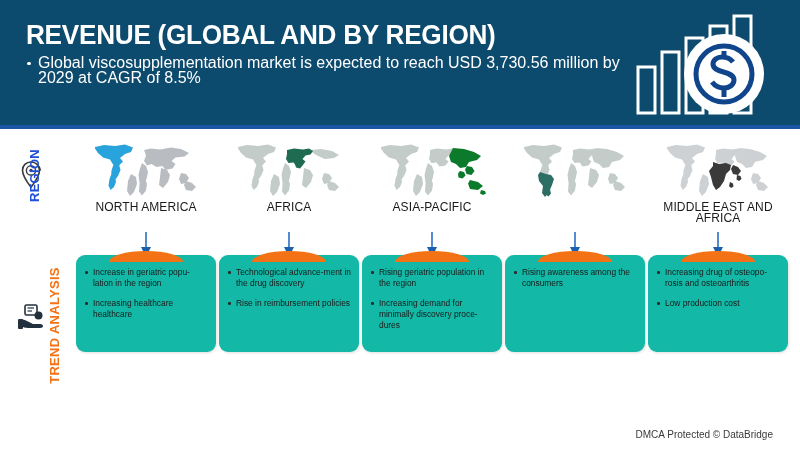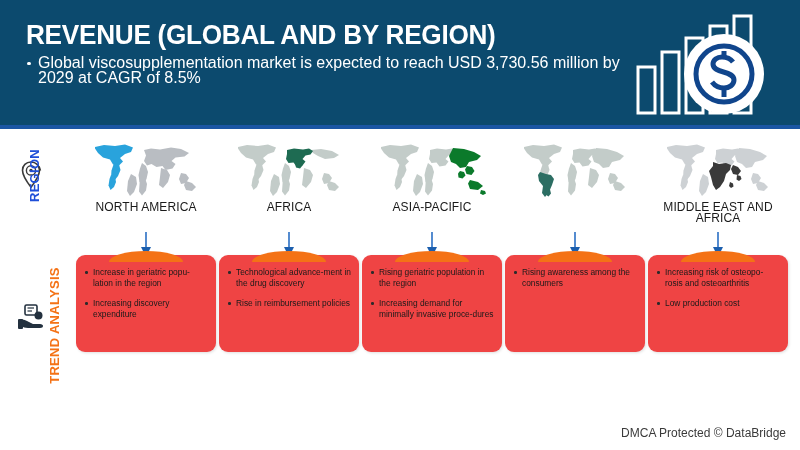--- a/index.html
+++ b/index.html
@@ -138,21 +138,21 @@
     width: 14px;
     height: 26px;
   }
 
   
   .card {
     position: absolute;
     top: 255px;
     width: 140px;
     height: 97px;
-    background: #ef4444;
+    background: #14b8a6;
     border-radius: 9px;
     box-shadow: 1px 1px 3px rgba(0,0,0,0.13);
   }
   .card-cap {
     position: absolute;
     left: 50%;
     transform: translateX(-50%);
     top: -4px;
     width: 74px;
     height: 11px;
@@ -178,22 +178,22 @@
     position: absolute;
     left: 1px; top: 4px;
     width: 2.6px; height: 2.6px;
     border-radius: 50%;
     background: #2b2b2b;
   }
 
   
   .footer {
     position: absolute;
-    right: 14px; bottom: 10px;
-    font-size: 12px;
+    right: 27px; bottom: 10px;
+    font-size: 10px;
     color: #3a3a3a;
   }
 </style>
 </head>
 <body>
 
 <div class="header">
   <div class="header-title">REVENUE (GLOBAL AND BY REGION)</div>
   <ul class="header-bullets">
     <li>Global viscosupplementation market is expected to reach USD 3,730.56 million by 2029 at CAGR of 8.5%</li>
@@ -267,21 +267,21 @@
 <div class="arrow" style="left:139px;">
   <svg viewBox="0 0 14 26" width="14" height="26">
     <line x1="7" y1="0" x2="7" y2="17" stroke="#2a6fc4" stroke-width="1.6"></line>
     <polygon points="7,25 2,15 12,15" fill="#1c5fae"></polygon>
   </svg>
 </div>
 <div class="card" style="left:76px;">
   <div class="card-cap"></div>
   <ul>
     <li>Increase in geriatric popu-lation in the region</li>
-    <li>Increasing discovery expenditure</li>
+    <li>Increasing healthcare healthcare</li>
   </ul>
 </div>
 
 <div class="col" style="left:219px;">
   <div class="map-wrap">
     <svg viewBox="0 0 232 116">
       <g fill="#c3ccc9">
         <path d="M14 14l18-4 22 2 20-3 16 6-4 9-12 4-10 8 6 7-8 8-12-2-6-10-14-4-10-9-6-9z"></path>
         <path d="M52 46l10 3 3 11-5 12-7 9-7-5 1-15z"></path>
         <path d="M46 70l8 4 2 10-4 10-7 6-4-9 2-13z"></path>
@@ -341,21 +341,21 @@
 <div class="arrow" style="left:425px;">
   <svg viewBox="0 0 14 26" width="14" height="26">
     <line x1="7" y1="0" x2="7" y2="17" stroke="#2a6fc4" stroke-width="1.6"></line>
     <polygon points="7,25 2,15 12,15" fill="#1c5fae"></polygon>
   </svg>
 </div>
 <div class="card" style="left:362px;">
   <div class="card-cap"></div>
   <ul>
     <li>Rising geriatric population in the region</li>
-    <li>Increasing demand for minimally invasive proce-dures</li>
+    <li>Increasing demand for minimally discovery proce-dures</li>
   </ul>
 </div>
 
 <div class="col" style="left:505px;">
   <div class="map-wrap">
     <svg viewBox="0 0 232 116">
       <g fill="#c3ccc9">
         <path d="M14 14l18-4 22 2 20-3 16 6-4 9-12 4-10 8 6 7-8 8-12-2-6-10-14-4-10-9-6-9z"></path>
         <path d="M52 46l10 3 3 11-5 12-7 9-7-5 1-15z"></path>
         <path d="M112 20l14-3 18 2 12-2 8 5-5 7-10 2-6 7 6 5-6 8-12 2-6-8-10 1-5-8 2-10z"></path>
@@ -411,18 +411,18 @@
 </div>
 <div class="arrow" style="left:711px;">
   <svg viewBox="0 0 14 26" width="14" height="26">
     <line x1="7" y1="0" x2="7" y2="17" stroke="#2a6fc4" stroke-width="1.6"></line>
     <polygon points="7,25 2,15 12,15" fill="#1c5fae"></polygon>
   </svg>
 </div>
 <div class="card" style="left:648px;">
   <div class="card-cap"></div>
   <ul>
-    <li>Increasing risk of osteopo-rosis and osteoarthritis</li>
+    <li>Increasing drug of osteopo-rosis and osteoarthritis</li>
     <li>Low production cost</li>
   </ul>
 </div>
 
 <div class="footer">DMCA Protected © DataBridge</div>
 
 </body></html>

